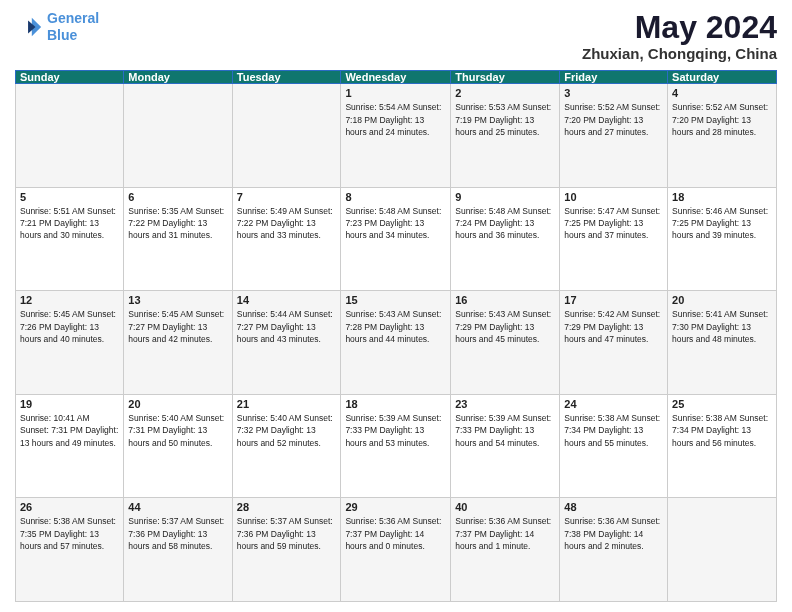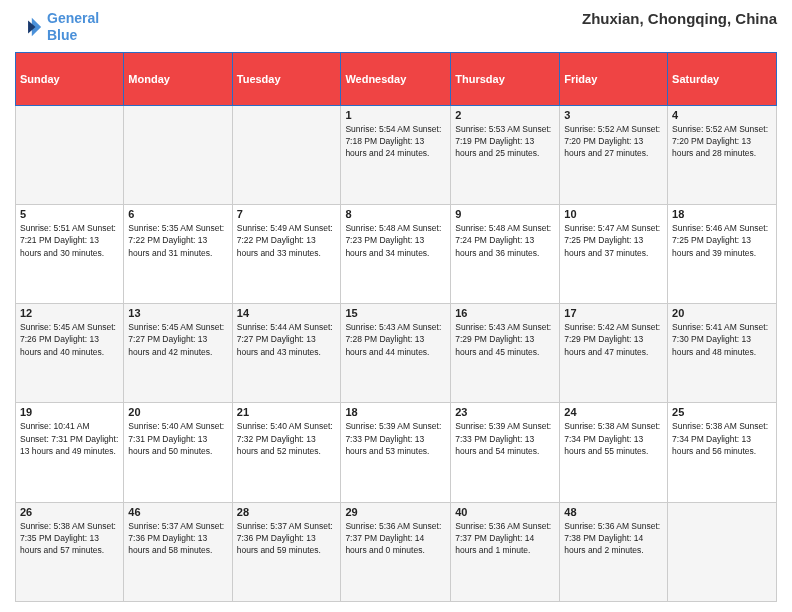--- a/index.html
+++ b/index.html
@@ -54,25 +54,25 @@
       font-size: 15px;
       color: #333;
       font-weight: bold;
     }
     .calendar-table {
       width: 100%;
       border-collapse: collapse;
       flex: 1;
     }
     .calendar-table th {
-      background-color: #ef4444;
+      background-color: #0f766e;
       color: white;
       font-size: 11px;
       font-weight: bold;
-      padding: 20px 4px;
+      padding: 0 4px;
       text-align: left;
       border: 1px solid #2a6bc5;
     }
     .calendar-table td {
       border: 1px solid #ccc;
       vertical-align: top;
       padding: 3px 4px;
       font-size: 9px;
       color: #222;
       width: 113px;
@@ -109,20 +109,21 @@
         <rect x="0" y="0" width="30" height="30" fill="white"></rect>
         <polygon points="18,5 28,15 18,25" fill="#4a90d9"></polygon>
         <polygon points="14,8 22,15 14,22" fill="#1a3a6e"></polygon>
       </svg>
       <div class="logo-text">
         <div><span>General</span></div>
         <div><span style="color:#4a90d9">Blue</span></div>
       </div>
     </div>
     <div class="title-block">
+      <div class="month-title">May 2024</div>
       <div class="location">Zhuxian, Chongqing, China</div>
     </div>
   </div>
 
   <table class="calendar-table">
     <thead>
       <tr>
         <th>Sunday</th>
         <th>Monday</th>
         <th>Tuesday</th>
@@ -321,21 +322,21 @@
         </tr>
         <tr>
           <td>
             <span class="day-number">26</span>
             <div class="day-info">Sunrise: 5:38 AM
 Sunset: 7:35 PM
 Daylight: 13 hours
 and 57 minutes.</div>
           </td>
           <td>
-            <span class="day-number">46</span>
+            <span class="day-number">44</span>
             <div class="day-info">Sunrise: 5:37 AM
 Sunset: 7:36 PM
 Daylight: 13 hours
 and 58 minutes.</div>
           </td>
           <td>
             <span class="day-number">28</span>
             <div class="day-info">Sunrise: 5:37 AM
 Sunset: 7:36 PM
 Daylight: 13 hours

